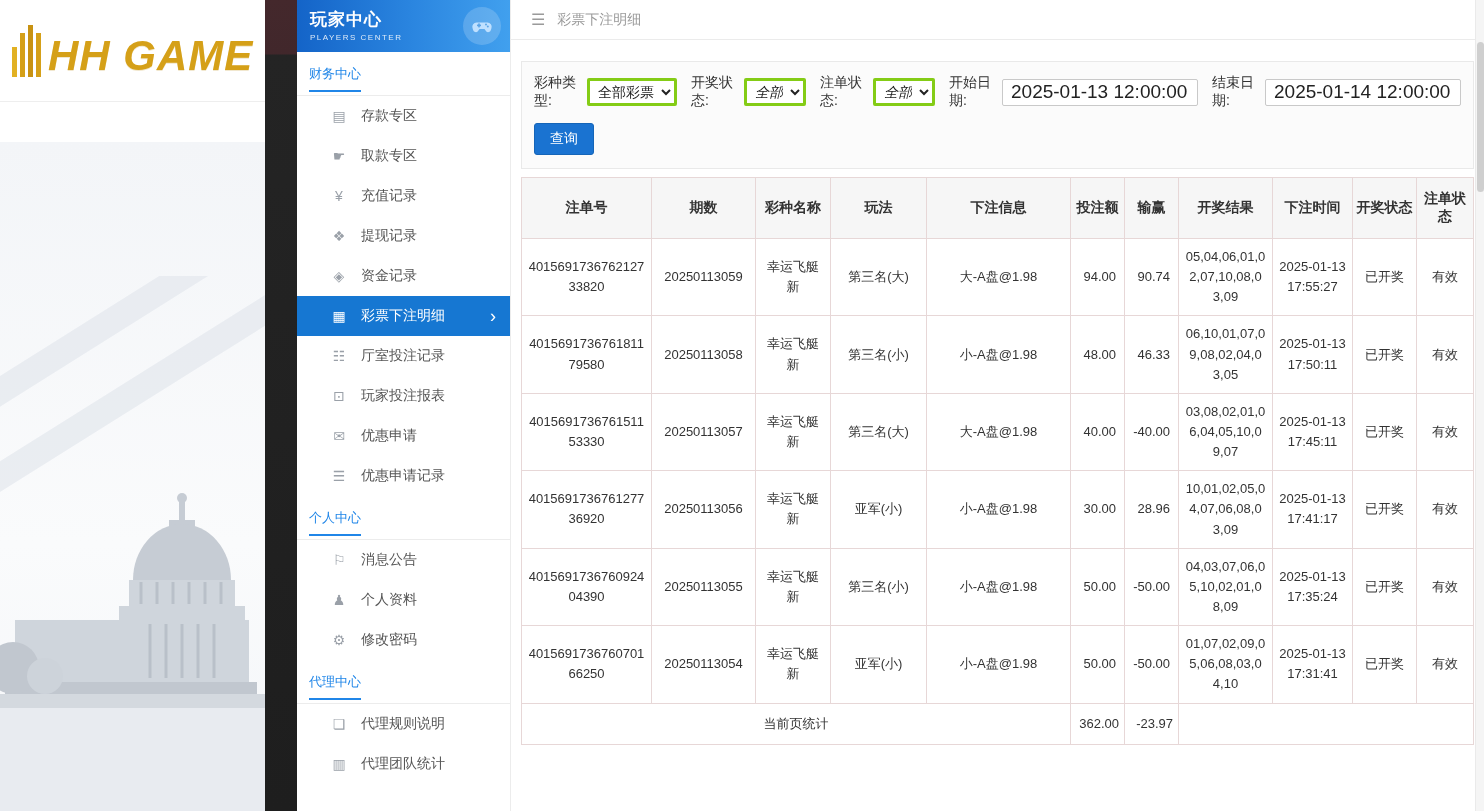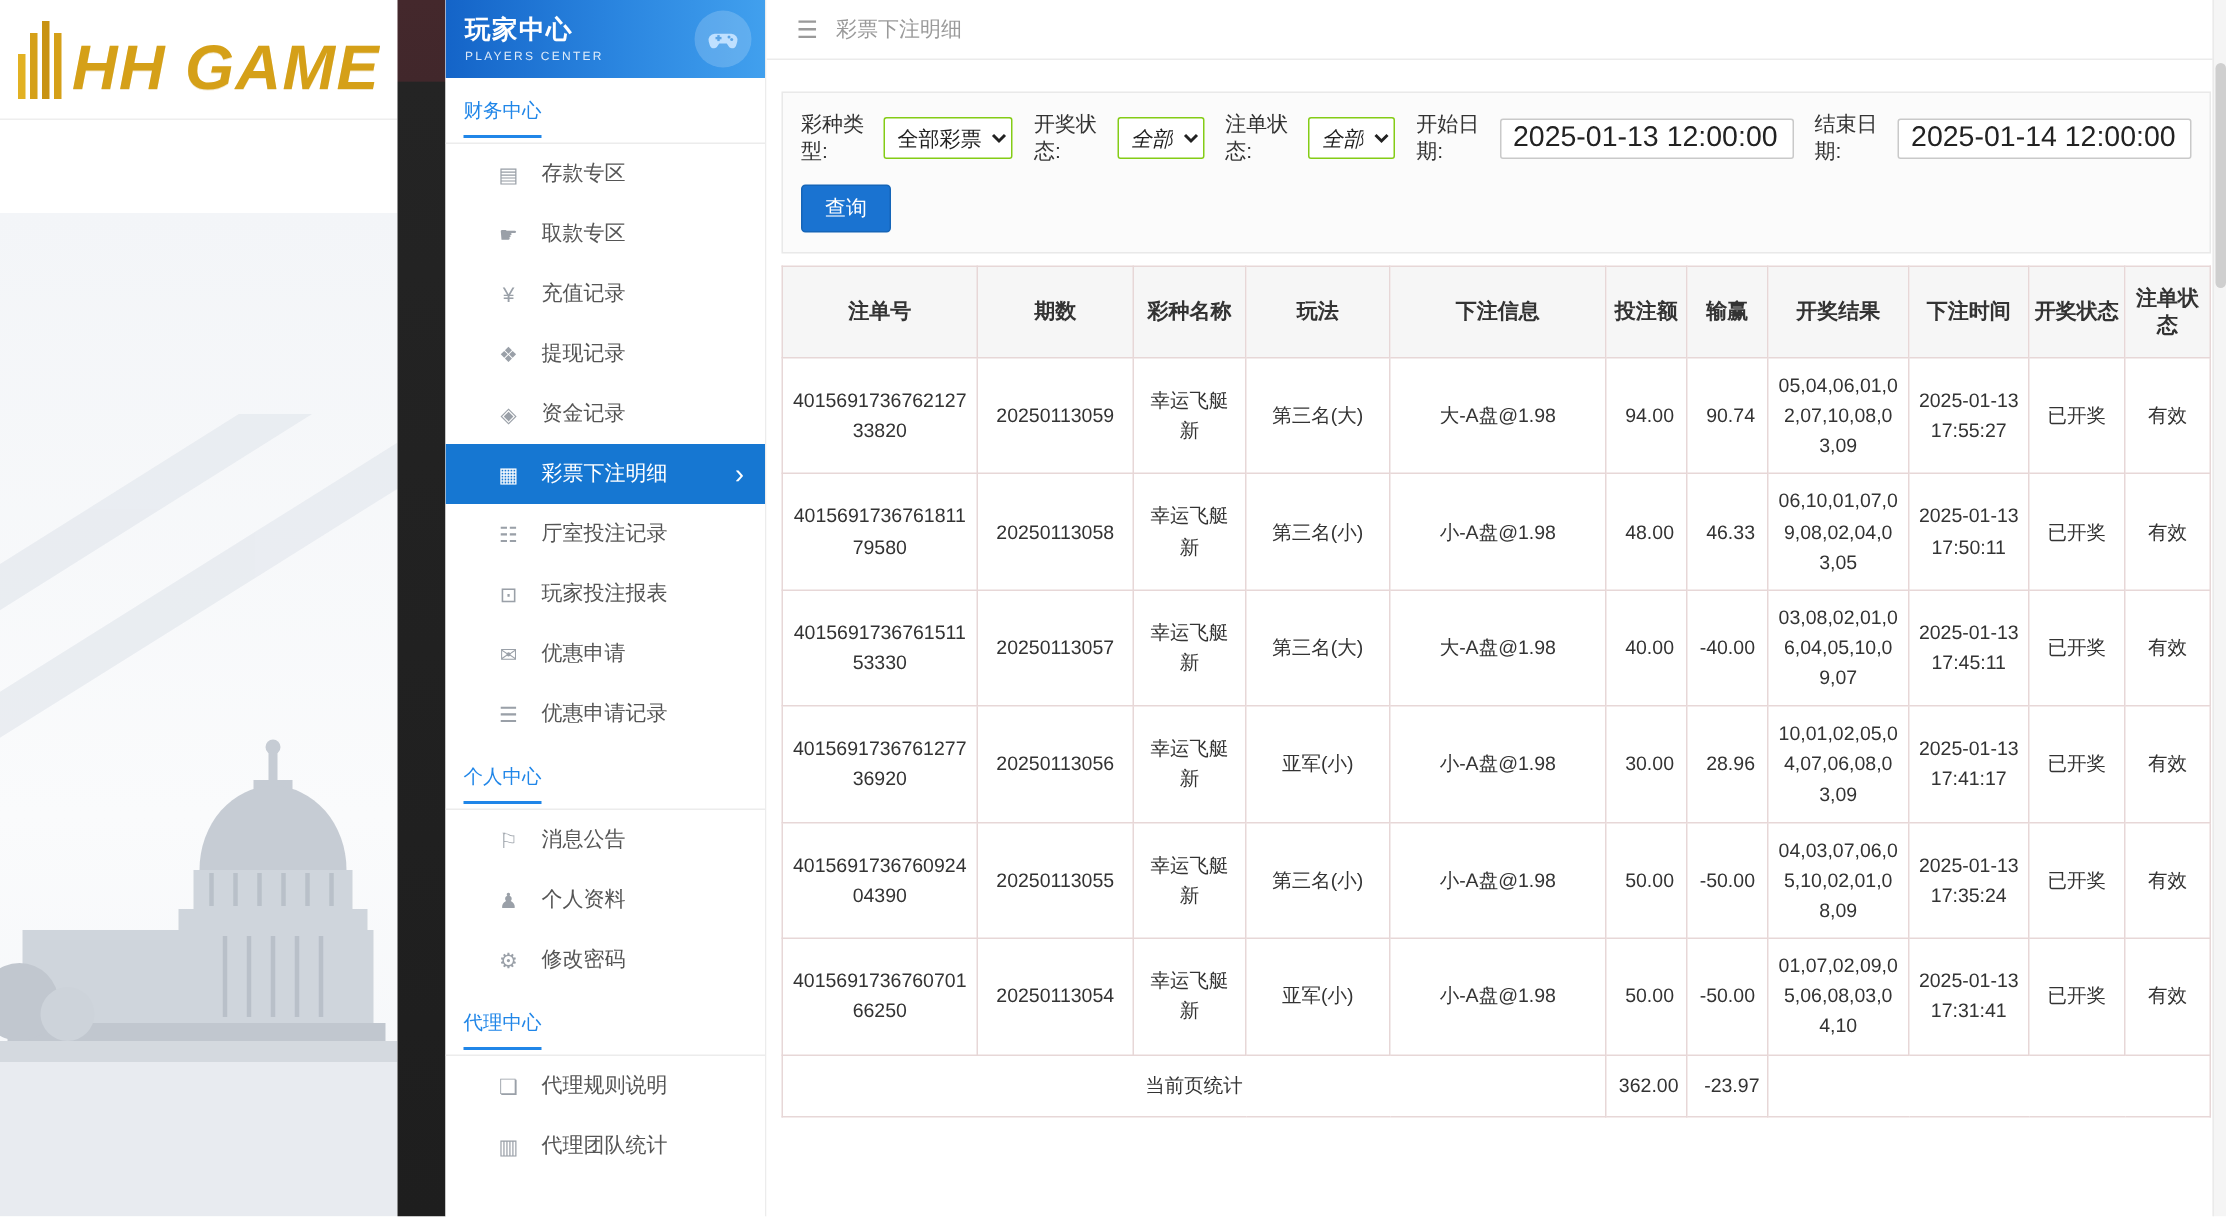--- a/index.html
+++ b/index.html
@@ -2,21 +2,21 @@
 <html><head>
 <meta charset="utf-8">
 <style>
   * { margin:0; padding:0; box-sizing:border-box; }
   html,body { width:1484px; height:811px; overflow:hidden; background:#fff;
     font-family:"Liberation Sans","DejaVu Sans",sans-serif; }
   .app { position:relative; width:1484px; height:811px; overflow:hidden; }
 
   
   .page-left { position:absolute; left:0; top:0; width:265px; height:811px; background:#fff; overflow:hidden; }
-  .pl-header { height:80px; display:flex; align-items:center; padding-left:12px; border-bottom:1px solid #eee; overflow:hidden; background:#fff; }
+  .pl-header { height:102px; display:flex; align-items:center; padding-left:12px; border-bottom:1px solid #eee; overflow:hidden; background:#fff; }
   .logo { display:flex; align-items:flex-end; gap:3px; }
   .logo-bars { display:flex; align-items:flex-end; gap:3px; margin-right:4px; }
   .logo-bars i { display:block; width:5px; background:#d5a018; }
   .logo-bars i:nth-child(1){height:30px;background:#e2b123;}
   .logo-bars i:nth-child(2){height:44px;}
   .logo-bars i:nth-child(3){height:52px;background:#c89212;}
   .logo-bars i:nth-child(4){height:44px;}
   .logo-text { font-size:42px; font-weight:900; font-style:italic; color:#d5a018; letter-spacing:1px; white-space:nowrap; line-height:1; text-shadow:0 1px 0 #b8860b33; }
   .news-bar { height:39px; display:flex; align-items:center; gap:8px; padding-left:12px; border-bottom:1px solid #f0f0f0; background:#fff; white-space:nowrap; overflow:hidden; }
   .news-label { font-size:14px; font-weight:bold; color:#1c2a47; }
@@ -47,21 +47,21 @@
   
   .content { position:absolute; left:511px; top:0; right:0; bottom:0; background:#fff; overflow:hidden; }
   .c-header { height:40px; border-bottom:1px solid #ebebeb; display:flex; align-items:center; padding-left:20px; gap:12px; }
   .hamburger { color:#9a9a9a; font-size:16px; cursor:pointer; }
   .c-title { color:#9a9a9a; font-size:14px; }
 
   .filter-box { margin:21px 10px 0 10px; background:#fbfbfb; border:1px solid #e9e9e9; padding:12px 12px 13px 12px; }
   .f-row { display:flex; align-items:center; gap:6px; font-size:14px; color:#333; flex-wrap:nowrap; }
   .f-row label { margin-left:8px; }
   .f-row label:first-child { margin-left:0; }
-  select { height:28px; border:1px solid #84cc16; border-radius:2px; background:#fff; font-size:14px; font-family:inherit; padding:0 4px; color:#222; }
+  select { height:28px; border:3px solid #84cc16; border-radius:2px; background:#fff; font-size:14px; font-family:inherit; padding:0 4px; color:#222; }
   .sel-wide { width:102px; }
   .sel-narrow { width:68px;font-style:italic; }
   .date-input { width:196px; height:27px; border:1px solid #c9c9c9; border-radius:2px; font-size:19px; font-family:inherit; padding:0 8px; color:#222; }
   .btn-row { margin-top:13px; }
   .btn-search { background:#1a73d1; color:#fff; border:1px solid #1565b8; border-radius:3px; font-size:14px; font-family:inherit; padding:6px 15px; cursor:pointer; }
 
   .table-wrap { margin:8px 10px 0 10px; }
   table { width:100%; border-collapse:collapse; table-layout:fixed; font-size:13px; color:#333; }
   th { background:#f6f6f6; font-weight:bold; font-size:14px; color:#333; padding:12px 2px; border:1px solid #e7d7d7; text-align:center; overflow:hidden; }
   td { border:1px solid #e7d7d7; padding:8px 5px; text-align:center; vertical-align:middle; line-height:1.55; word-break:break-all; background:#fff; }

